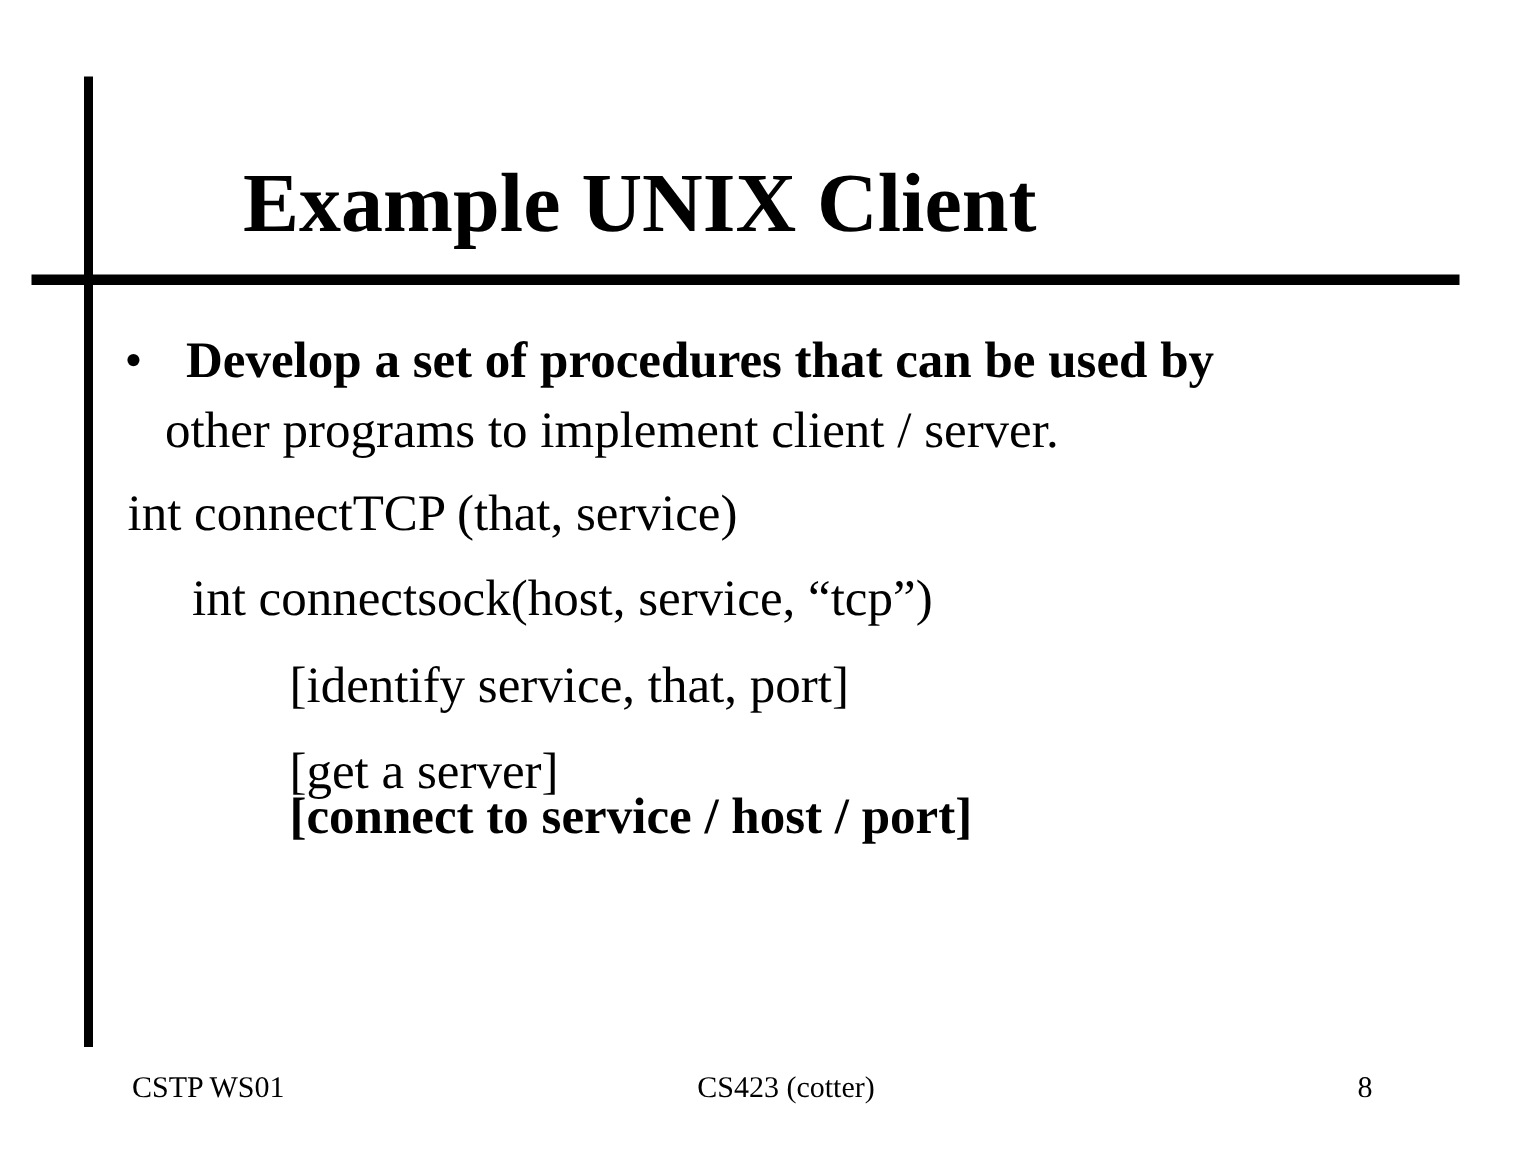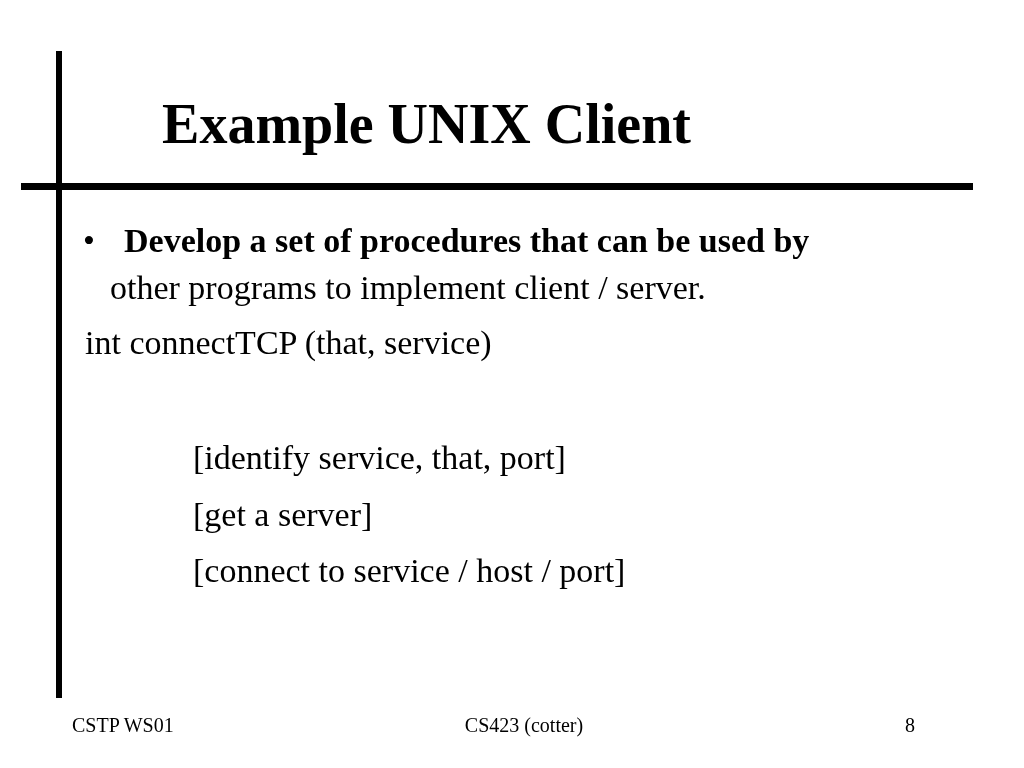--- a/index.html
+++ b/index.html
@@ -28,21 +28,21 @@
     position: absolute;
     left: 21px;
     top: 183px;
     width: 952px;
     height: 7px;
     background: #000000;
   }
   .title {
     position: absolute;
     left: 0;
-    top: 96px;
+    top: 108px;
     width: 853px;
     margin: 0;
     text-align: center;
     font-size: 56px;
     font-weight: bold;
     line-height: 1;
     white-space: nowrap;
   }
   .line {
     position: absolute;
@@ -56,30 +56,30 @@
     top: 224px;
     font-size: 34px;
     line-height: 1;
   }
   .b1 { left: 124px; top: 224px; font-weight: bold; }
   .b2 { left: 110px; top: 271px; }
   .c0 { left: 85px;  top: 326px; }
   .c1 { left: 128px; top: 383px; }
   .c2 { left: 193px; top: 441px; }
   .c3 { left: 193px; top: 498px; }
-  .c4 { left: 193px; top: 554px; }
+  .c4 { left: 193px; top: 528px; font-weight: bold; }
   .c5 { left: 193px; top: 611px; }
   .footer-item {
     position: absolute;
     top: 715px;
     font-size: 20px;
     line-height: 1;
     white-space: nowrap;
   }
-  .footer-left { left: 72px; }
+  .footer-left { left: 88px; }
   .footer-center {
     left: 0;
     width: 1048px;
     text-align: center;
   }
   .footer-right { left: 905px; }
 </style>
 </head>
 <body>
 
@@ -91,20 +91,21 @@
   <h1 class="title">Example UNIX Client</h1>
 
   <span class="bullet-marker">•</span>
 
   <div class="line b1">Develop a set of procedures that can be used by</div>
 
   <div class="line b2">other programs to implement client / server.</div>
 
   <div class="line c0">int connectTCP (that, service)</div>
 
+  <div class="line c1">int connectsock(host, service, “tcp”)</div>
 
   <div class="line c2">[identify service, that, port]</div>
 
   <div class="line c3">[get a server]</div>
 
   <div class="line c4">[connect to service / host / port]</div>
 
 
   <div class="footer-item footer-left">CSTP WS01</div>
 

